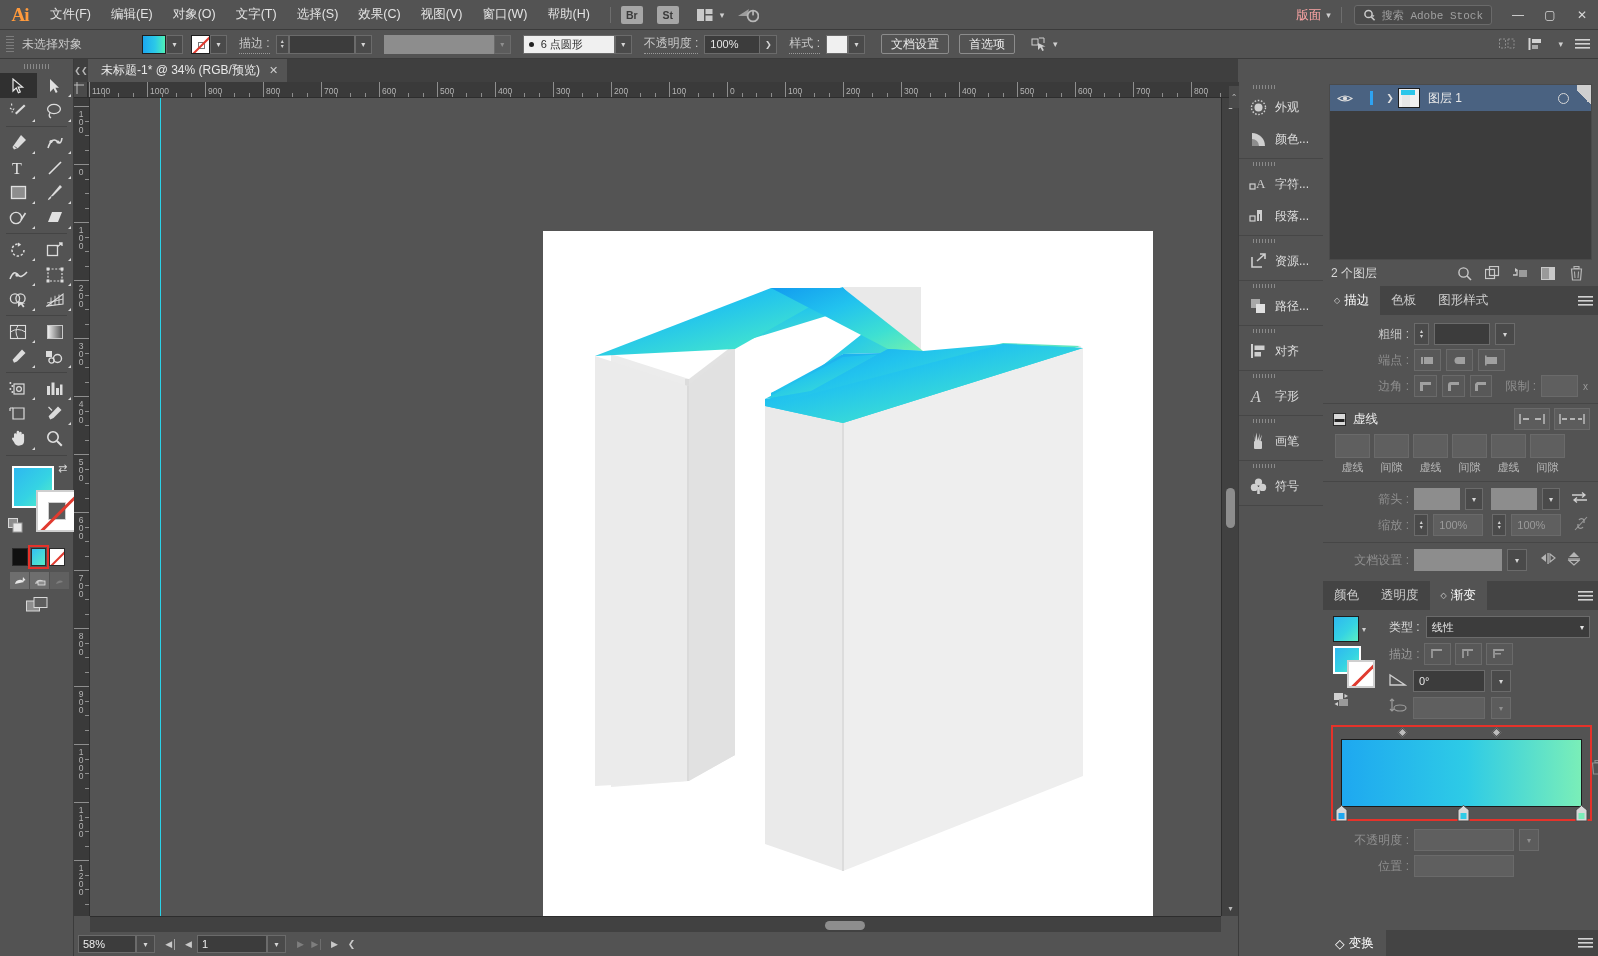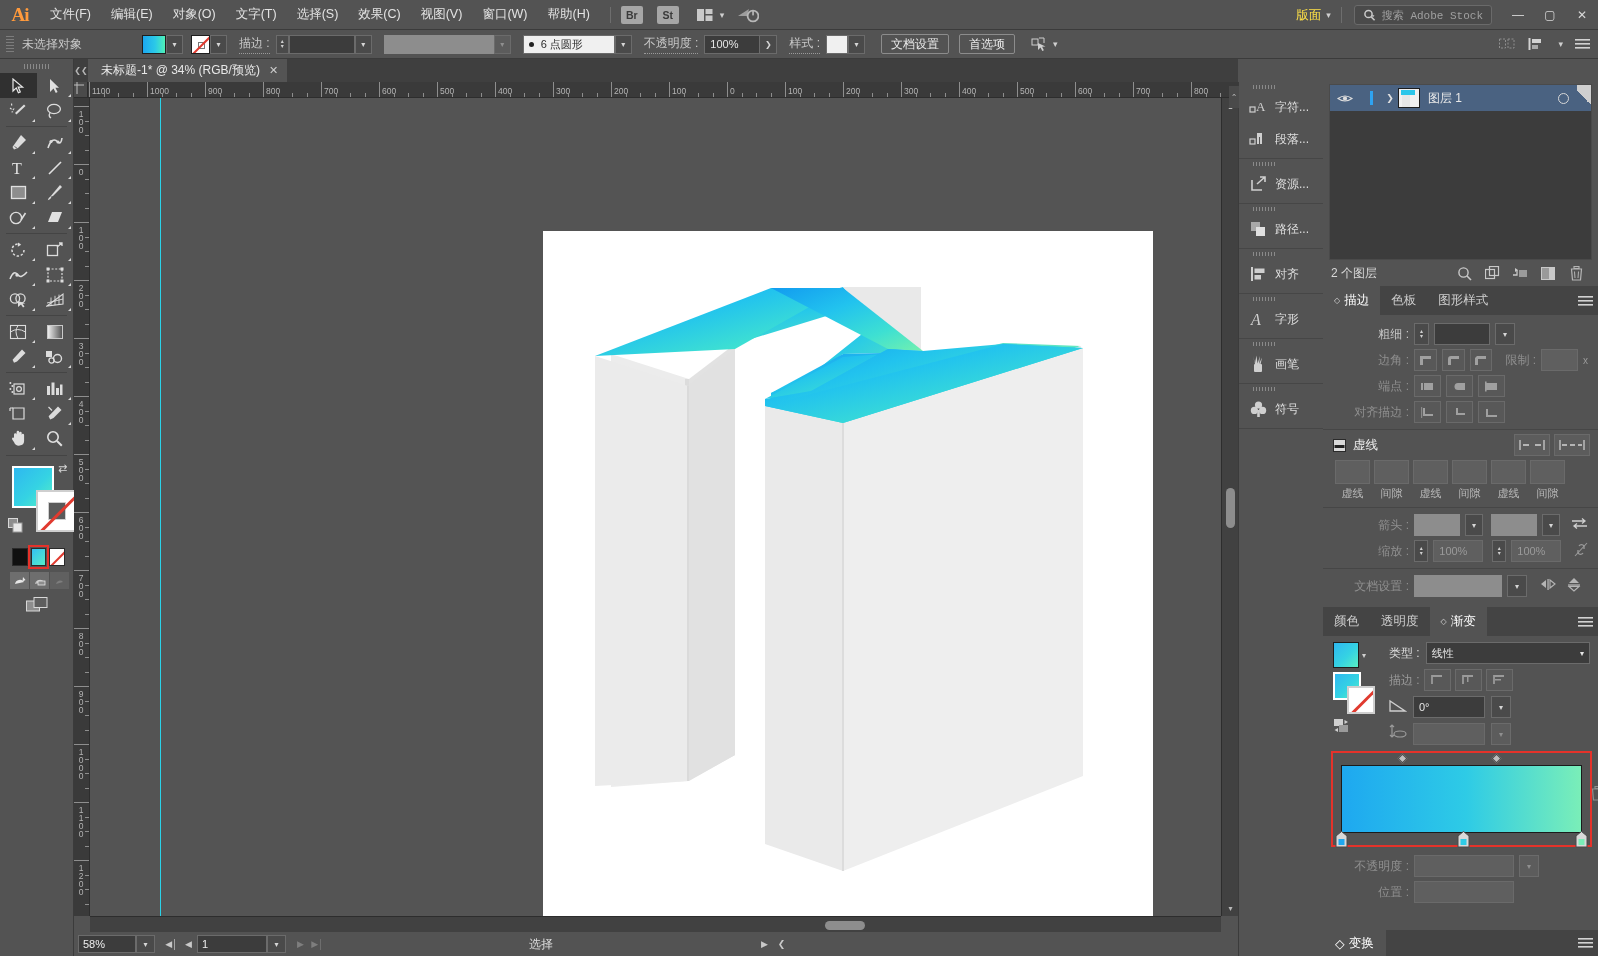--- a/index.html
+++ b/index.html
@@ -28,21 +28,21 @@
   }
   .mb-sep { width:1px; height:16px; background:#6e6e6e; margin:0 10px; }
   .sq-btn {
     width:22px; height:18px; background:#a6a6a6; color:#3a3a3a;
     font-size:10.5px; display:flex; align-items:center; justify-content:center;
     border-radius:2px; margin-right:14px; font-weight:bold;
   }
   .icon-btn { width:24px;height:20px;display:flex;align-items:center;justify-content:center;color:#b9b9b9;}
   .chev { font-size:9px; color:#cfcfcf; margin-left:3px; }
   .menubar-right { position:absolute; right:0; top:0; height:30px; display:flex; align-items:center; }
-  .workspace-label { font-size:12.5px; color:#fde047; }
+  .workspace-label { font-size:12.5px; color:#fca5a5; }
   .search-box {
     display:flex; align-items:center; gap:6px;
     background:#4a4a4a; border:1px solid #6a6a6a; border-radius:3px;
     height:20px; padding:0 8px; margin:0 10px;
   }
   .search-box .ph { font-size:11px; color:#a0a0a0; font-family:"Liberation Mono", monospace;}
   .win-btns { display:flex; align-items:stretch; height:30px; }
   .win-btn { width:32px; display:flex;align-items:center;justify-content:center; color:#d8d8d8; font-size:12px;}
 
   
@@ -951,28 +951,46 @@
 
   <div class="statusbar">
     <div class="zoomfield">58%</div>
     <div class="sb-drop" style="margin-right:8px">▾</div>
     <div class="navbtn">◀│</div>
     <div class="navbtn">◀</div>
     <div class="pagefield">1</div>
     <div class="sb-drop">▾</div>
     <div class="navbtn dim" style="margin-left:6px">▶</div>
     <div class="navbtn dim">▶│</div>
-    <div class="statustxt" style="width:430px">选择</div>
     <div class="navbtn">▶</div>
     <div class="navbtn">❮</div>
   </div>
 
   <div class="icondock">
     <div class="dock-collapse">⌃</div>
 
+    <div class="dgroup">
+      <div class="dgrip">
+          <span class="g"></span>
+        </div>
+      <div class="ditem">
+        <svg width="19" height="19" viewBox="0 0 19 19">
+            <circle cx="9.5" cy="9.5" r="7" fill="none" stroke="#cfcfcf" stroke-width="1.4" stroke-dasharray="1.6 1.6"></circle>
+            <circle cx="9.5" cy="9.5" r="4" fill="#cfcfcf"></circle>
+          </svg>
+        <span class="lbl">外观</span>
+      </div>
+      <div class="ditem">
+        <svg width="19" height="19" viewBox="0 0 19 19">
+            <path d="M3 16 L3 3 a13 13 0 0 1 13 13 Z" fill="#cfcfcf"></path>
+            <path d="M3 16 L3 9 a7 7 0 0 1 7 7 Z" fill="#8d8d8d"></path>
+          </svg>
+        <span class="lbl">颜色...</span>
+      </div>
+    </div>
 
     <div class="dgroup">
       <div class="dgrip">
           <span class="g"></span>
         </div>
       <div class="ditem">
         <svg width="19" height="19" viewBox="0 0 19 19">
             <rect x="1" y="9" width="5" height="5" fill="none" stroke="#cfcfcf" stroke-width="1.2"></rect>
             <text x="7" y="13" font-family="Liberation Serif, serif" font-size="13" fill="#cfcfcf">A</text>
           </svg>
@@ -1144,20 +1162,41 @@
 
     <div class="pbody">
       <div class="row">
         <span class="rl">粗细 :</span>
         <span class="stp">
             <span>▴</span>
             <span>▾</span>
           </span>
         <span class="inp" style="width:56px"></span>
         <span class="dd22">▾</span>
+      </div>
+
+      <div class="row">
+        <span class="rl dim">端点 :</span>
+        <span class="btn3 dim">
+            <svg width="15" height="13" viewBox="0 0 15 13">
+              <rect x="4" y="3" width="9" height="7" fill="#a0a0a0"></rect>
+              <rect x="1" y="3" width="2" height="7" fill="#a0a0a0"></rect>
+            </svg>
+          </span>
+        <span class="btn3 dim">
+            <svg width="15" height="13" viewBox="0 0 15 13">
+              <path d="M13 3 L6 3 a3.5 3.5 0 0 0 0 7 L13 10 Z" fill="#a0a0a0"></path>
+            </svg>
+          </span>
+        <span class="btn3 dim">
+            <svg width="15" height="13" viewBox="0 0 15 13">
+              <rect x="2" y="3" width="11" height="7" fill="#a0a0a0"></rect>
+              <rect x="1" y="1.5" width="1.6" height="10" fill="#a0a0a0"></rect>
+            </svg>
+          </span>
       </div>
 
       <div class="row">
         <span class="rl dim">边角 :</span>
         <span class="btn3 dim">
             <svg width="15" height="13" viewBox="0 0 15 13">
               <path d="M2 11 L2 2 L13 2 L13 5 L5 5 L5 11 Z" fill="#a0a0a0"></path>
             </svg>
           </span>
         <span class="btn3 dim">
@@ -1168,60 +1207,20 @@
         <span class="btn3 dim">
             <svg width="15" height="13" viewBox="0 0 15 13">
               <path d="M2 11 L2 4 L4 2 L13 2 L13 5 L5 5 L5 11 Z" fill="#a0a0a0"></path>
             </svg>
           </span>
         <span class="rl dim" style="flex:0 0 auto;width:auto;margin-left:8px">限制 :</span>
         <span class="inp dis" style="width:42px"></span>
         <span style="font-size:10px;color:#9a9a9a">x</span>
       </div>
 
-      <div class="row">
-        <span class="rl dim">端点 :</span>
-        <span class="btn3 dim">
-            <svg width="15" height="13" viewBox="0 0 15 13">
-              <rect x="4" y="3" width="9" height="7" fill="#a0a0a0"></rect>
-              <rect x="1" y="3" width="2" height="7" fill="#a0a0a0"></rect>
-            </svg>
-          </span>
-        <span class="btn3 dim">
-            <svg width="15" height="13" viewBox="0 0 15 13">
-              <path d="M13 3 L6 3 a3.5 3.5 0 0 0 0 7 L13 10 Z" fill="#a0a0a0"></path>
-            </svg>
-          </span>
-        <span class="btn3 dim">
-            <svg width="15" height="13" viewBox="0 0 15 13">
-              <rect x="2" y="3" width="11" height="7" fill="#a0a0a0"></rect>
-              <rect x="1" y="1.5" width="1.6" height="10" fill="#a0a0a0"></rect>
-            </svg>
-          </span>
-      </div>
-
-      <div class="row">
-        <span class="rl dim">对齐描边 :</span>
-        <span class="btn3 dim">
-            <svg width="15" height="13" viewBox="0 0 15 13">
-              <path d="M3 2 L3 10 L13 10 L13 8 L5 8 L5 2 Z" fill="#a0a0a0"></path>
-              <rect x="1" y="1" width="1.2" height="11" fill="#8a8a8a"></rect>
-            </svg>
-          </span>
-        <span class="btn3 dim">
-            <svg width="15" height="13" viewBox="0 0 15 13">
-              <path d="M4 2 L4 9 L13 9 L13 7 L6 7 L6 2 Z" fill="#a0a0a0"></path>
-            </svg>
-          </span>
-        <span class="btn3 dim">
-            <svg width="15" height="13" viewBox="0 0 15 13">
-              <path d="M2 3 L2 11 L13 11 L13 9 L4 9 L4 3 Z" fill="#a0a0a0"></path>
-            </svg>
-          </span>
-      </div>
 
       <div class="psep"></div>
 
       <div style="display:flex;align-items:center;padding:0 8px 0 10px;gap:7px">
         <span class="chk">▬</span>
         <span class="sect-title">虚线</span>
         <span style="margin-left:auto;display:flex;gap:4px">
           <span class="btn3" style="width:36px">
               <svg width="26" height="12" viewBox="0 0 26 12">
                 <path d="M1 1 L1 11 M25 1 L25 11" stroke="#d2d2d2" stroke-width="1.2"></path>

